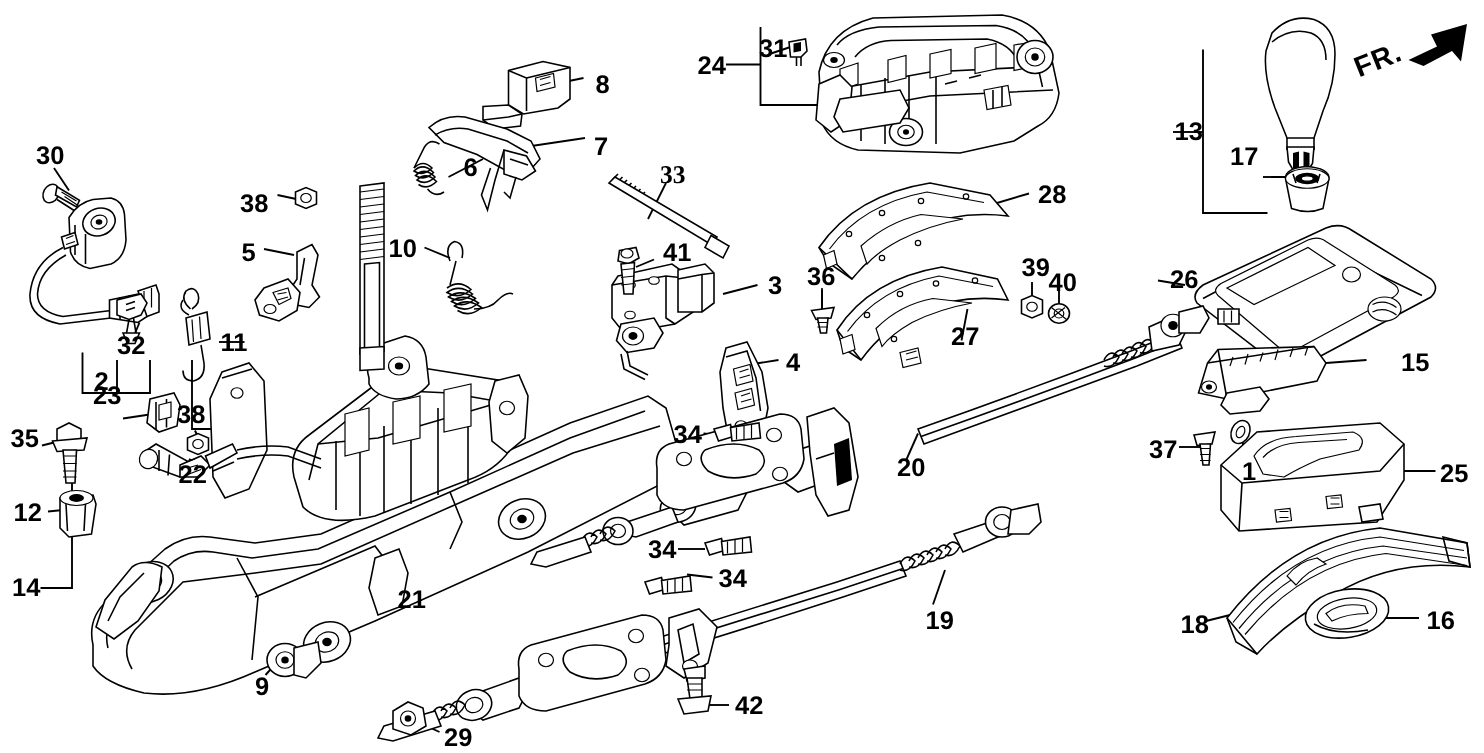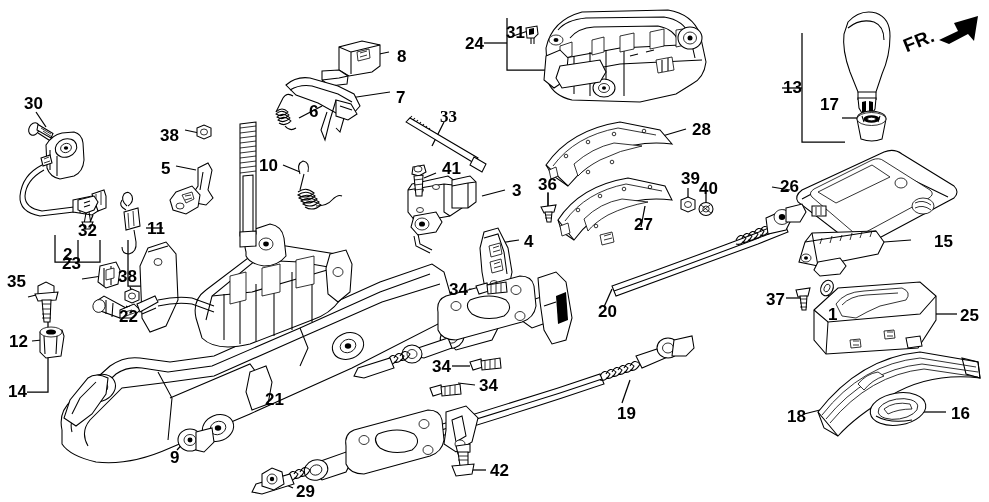--- a/index.html
+++ b/index.html
@@ -619,21 +619,21 @@
 <div class="callout" style="left:699px;top:180px;">40</div>
 <div class="callout" style="left:634px;top:216px;">27</div>
 <div class="callout" style="left:780px;top:178px;">26</div>
 <div class="callout" style="left:147px;top:220px;">11</div>
 <div class="callout" style="left:524px;top:233px;">4</div>
 <div class="callout" style="left:914px;top:233px;margin-left:20px;">15</div>
 <div class="callout" style="left:63px;top:246px;">2</div>
 <div class="callout" style="left:78px;top:222px;">32</div>
 <div class="callout" style="left:62px;top:255px;">23</div>
 <div class="callout" style="left:118px;top:268px;">38</div>
-<div class="callout" style="left:7px;top:273px;text-align:center;">35</div>
+<div class="callout" style="left:7px;top:284px;text-align:center;">35</div>
 <div class="callout" style="left:119px;top:308px;">22</div>
 <div class="callout" style="left:449px;top:281px;">34</div>
 <div class="callout" style="left:598px;top:303px;">20</div>
 <div class="callout" style="left:766px;top:291px;">37</div>
 <div class="callout" style="left:828px;top:306px;">1</div>
 <div class="callout" style="left:960px;top:307px;">25</div>
 <div class="callout" style="left:9px;top:333px;">12</div>
 <div class="callout" style="left:432px;top:358px;">34</div>
 <div class="callout" style="left:479px;top:377px;">34</div>
 <div class="callout" style="left:8px;top:383px;">14</div>

